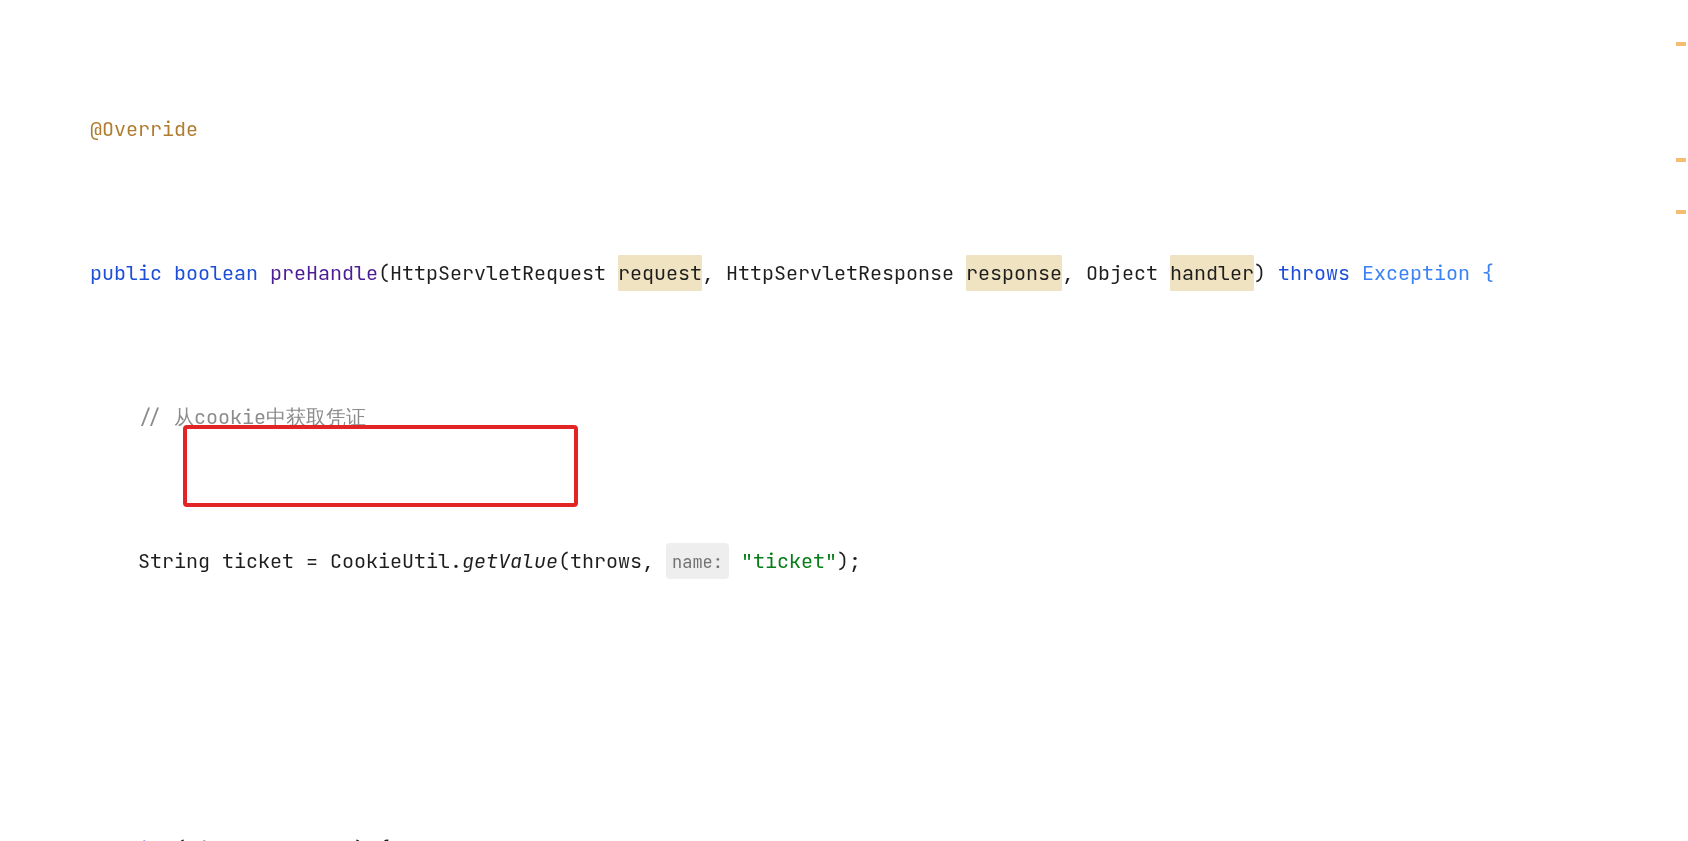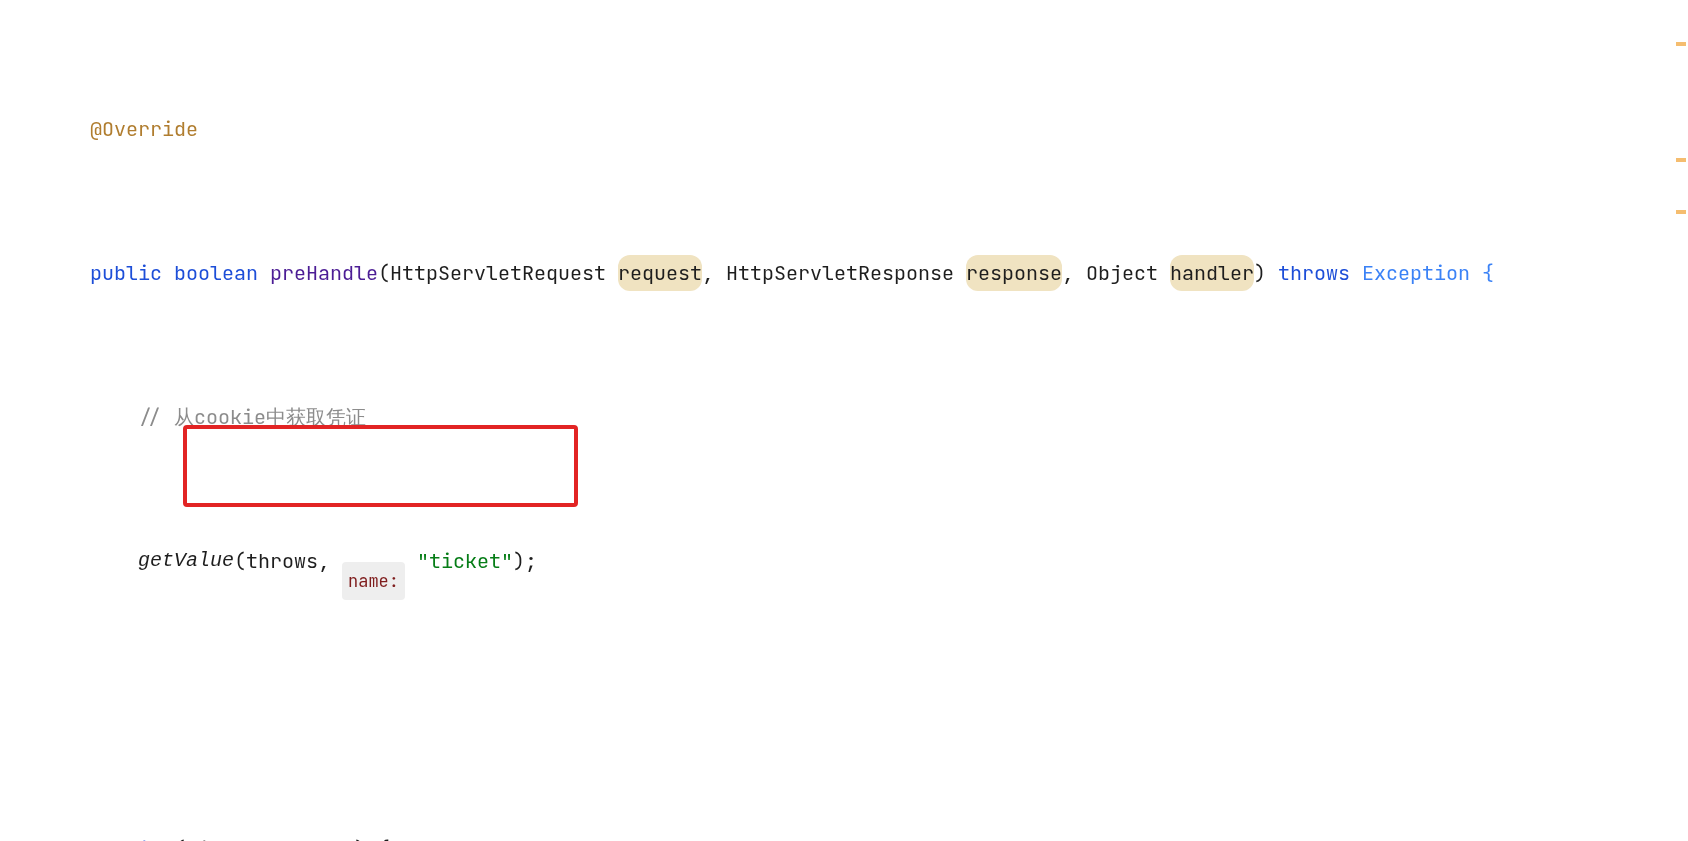--- a/index.html
+++ b/index.html
@@ -22,21 +22,20 @@
     }
     .code-container {
       padding: 3px 0 0 0;
       white-space: pre;
       position: relative;
     }
     .line {
       position: relative;
       height: 36px;
       display: flex;
-      align-items: center;
     }
     .right-sidebar {
       position: absolute;
       right: 0;
       top: 0;
       width: 14px;
       height: 100%;
     }
     .marker {
       position: absolute;
@@ -53,41 +52,39 @@
     }
     .keyword {
       color: #1d4ed8;
     }
     .method-decl {
       color: #4c1d95;
     }
     .param-hl {
       background: #f0e3c1;
       color: #1e1e1e;
-      border-radius: 12px;
+      border-radius: 1px;
     }
     .comment {
       color: #8c8c8c;
     }
     .string {
       color: #067d17;
     }
     .static-italic {
       font-style: italic;
       color: #1e1e1e;
-      font-family: Liberation Mono, monospace;
     }
     .param-hint {
       background: #eeeeee;
-      color: #7f1d1d;
+      color: #737373;
       font-size: 17px;
       padding: 1px 6px;
       border-radius: 4px;
       font-style: normal;
-      margin-top: 40px;
     }
     .gray-text {
       color: #3b82f6;
     }
     .red-box {
       position: absolute;
       border: 4px solid #e22424;
       border-radius: 4px;
       pointer-events: none;
     }
@@ -101,21 +98,21 @@
 
 <div class="editor">
   <div class="code-container">
 
     <div class="line"><span>    </span><span class="annotation">@Override</span></div>
 
     <div class="line"><span>    </span><span class="keyword">public</span><span> </span><span class="keyword">boolean</span><span> </span><span class="method-decl">preHandle</span><span>(</span><span>HttpServletRequest </span><span class="param-hl">request</span><span>, </span><span>HttpServletResponse </span><span class="param-hl">response</span><span>, </span><span>Object </span><span class="param-hl">handler</span><span>) </span><span class="keyword">throws</span><span class="gray-text"> Exception {</span></div>
 
     <div class="line"><span>        </span><span class="comment">// 从cookie中获取凭证</span></div>
 
-    <div class="line"><span>        </span><span class="static-italic">getValue</span><span>(throws, </span><span class="param-hint">name:</span><span> </span><span class="string">"ticket"</span><span>);</span></div>
+    <div class="line"><span>        </span><span>String ticket = CookieUtil.</span><span class="static-italic">getValue</span><span>(throws, </span><span class="param-hint">name:</span><span> </span><span class="string">"ticket"</span><span>);</span></div>
 
     <div class="line"><span></span></div>
 
     <div class="line"><span>        </span><span class="keyword">if</span><span> (ticket != </span><span class="keyword">null</span><span>) {</span></div>
 
     
 
     
 
     

